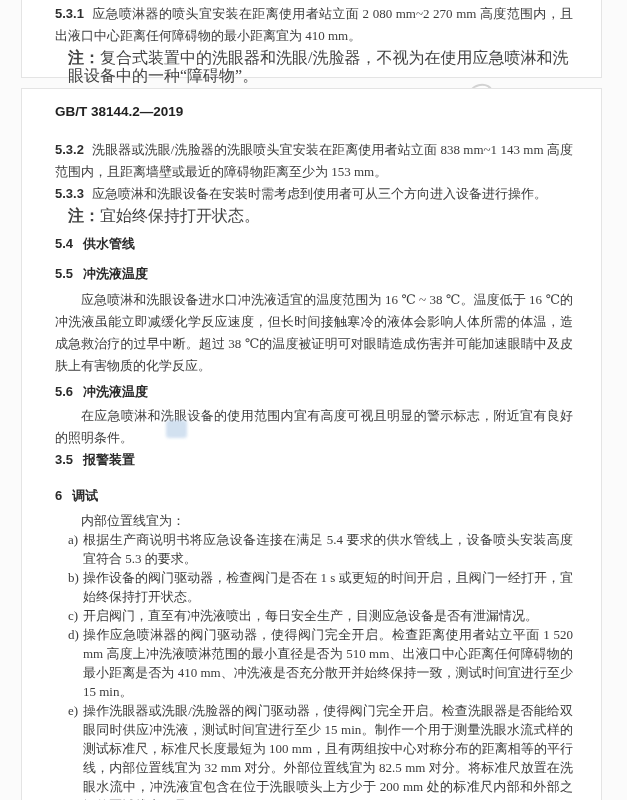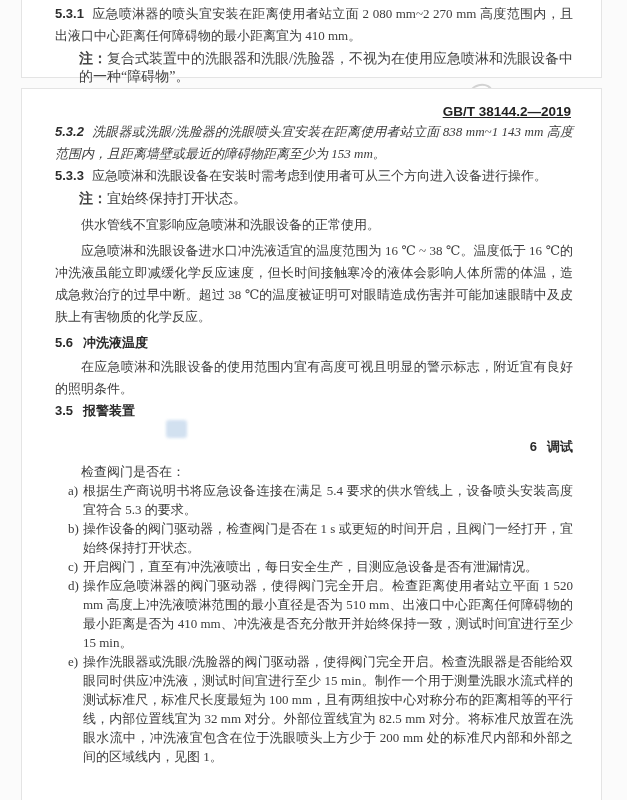--- a/index.html
+++ b/index.html
@@ -16,33 +16,33 @@
   #page1{top:-14px;height:92px;padding:16px 28px 0 33px;}
   #page2{top:88px;height:760px;padding:14px 28px 0 33px;}
   .body-par{
     font-size:13px;line-height:22px;text-align:justify;margin:0;
   }
   .clause-num{
     font-family:"Liberation Sans","DejaVu Sans",sans-serif;
     font-weight:bold;color:#2e2e2e;margin-right:8px;
   }
   .note-line{
-    font-size:14px;line-height:18px;margin:2px 0 0 24px;color:#434343;
+    font-size:16px;line-height:18px;margin:2px 0 0 13px;color:#434343;
   }
   .note-label{font-weight:bold;font-family:"Liberation Sans","DejaVu Sans",sans-serif;}
   .sec-heading{
     font-family:"Liberation Sans","DejaVu Sans",sans-serif;
     font-weight:bold;font-size:13px;line-height:22px;color:#2b2b2b;margin:0;
   }
   .sec-heading .t{margin-left:10px;}
   .indent-par{ text-indent:2em; }
   .doc-header{
     font-family:"Liberation Sans","DejaVu Sans",sans-serif;
     font-weight:bold;font-size:13.5px;line-height:18px;
-    text-align:right;color:#222222;margin:0 2px 0 0;text-decoration:underline;
+    text-align:left;color:#222222;margin:0 2px 0 0;
   }
   .page-num{
     font-size:11px;line-height:14px;margin:3px 0 0 1px;color:#4a4a4a;
   }
   .steps{margin:0;}
   .step{
     display:flex;font-size:13px;line-height:19px;text-align:justify;
   }
   .step .lbl{
     flex:0 0 28px;padding-left:13px;box-sizing:border-box;
@@ -63,22 +63,22 @@
   }
   .wm-text{
     font-family:"Liberation Sans","DejaVu Sans",sans-serif;
     font-size:15px;letter-spacing:1px;margin-left:5px;
     text-shadow:0 0 1px #e8e8e8;
   }
   .stamp{
     position:absolute;left:166px;top:420px;width:21px;height:18px;
     background:#c3d7ec;opacity:.75;border-radius:3px;filter:blur(1.5px);
   }
-  .mt18{font-style:italic;} .mt8{margin-top:8px;} .mt6{margin-top:6px;}
-  .mt4{margin-top:4px;} .mt2{margin-top:2px;} .mt14{margin-top:14px;text-align:right;}
+  .mt18{margin-top:18px;} .mt8{margin-top:8px;} .mt6{margin-top:6px;}
+  .mt4{margin-top:4px;} .mt2{margin-top:2px;} .mt14{margin-top:14px;}
   .intro-line{font-size:13px;line-height:19px;margin:4px 0 0 0;text-indent:2em;}
 </style>
 </head>
 <body>
 
 <div class="page-card" id="page1">
   <p class="body-par"><span class="clause-num">5.3.1</span><span>应急喷淋器的喷头宜安装在距离使用者站立面 2 080 mm~2 270 mm 高度范围内，且出液口中心距离任何障碍物的最小距离宜为 410 mm。</span></p>
   <p class="note-line"><span class="note-label">注：</span><span>复合式装置中的洗眼器和洗眼/洗脸器，不视为在使用应急喷淋和洗眼设备中的一种“障碍物”。</span></p>
   <p class="page-num">2</p>
 </div>
@@ -90,31 +90,32 @@
 
 <div class="page-card" id="page2">
   <p class="doc-header">GB/T 38144.2—2019</p>
 
   <p class="body-par mt18"><span class="clause-num">5.3.2</span><span>洗眼器或洗眼/洗脸器的洗眼喷头宜安装在距离使用者站立面 838 mm~1 143 mm 高度范围内，且距离墙壁或最近的障碍物距离至少为 153 mm。</span></p>
 
   <p class="body-par"><span class="clause-num">5.3.3</span><span>应急喷淋和洗眼设备在安装时需考虑到使用者可从三个方向进入设备进行操作。</span></p>
 
   <p class="note-line"><span class="note-label">注：</span><span>宜始终保持打开状态。</span></p>
 
-  <p class="body-par indent-par mt6">供水管线不宜影响应急喷淋和洗眼设备的正常使用。</p>
+  <p class="sec-heading mt8"><span>5.4</span><span class="t">供水管线</span></p>
 
+  <p class="sec-heading mt8"><span>5.5</span><span class="t">冲洗液温度</span></p>
   <p class="body-par indent-par mt4">应急喷淋和洗眼设备进水口冲洗液适宜的温度范围为 16 ℃ ~ 38 ℃。温度低于 16 ℃的冲洗液虽能立即减缓化学反应速度，但长时间接触寒冷的液体会影响人体所需的体温，造成急救治疗的过早中断。超过 38 ℃的温度被证明可对眼睛造成伤害并可能加速眼睛中及皮肤上有害物质的化学反应。</p>
 
   <p class="sec-heading mt4"><span>5.6</span><span class="t">冲洗液温度</span></p>
   <p class="body-par indent-par mt2">在应急喷淋和洗眼设备的使用范围内宜有高度可视且明显的警示标志，附近宜有良好的照明条件。</p>
 
   <p class="sec-heading"><span>3.5</span><span class="t">报警装置</span></p>
 
   <p class="sec-heading mt14"><span>6</span><span class="t">调试</span></p>
-  <p class="intro-line">检查阀门是否在：</p>
+  <p class="intro-line">内部位置线宜为：</p>
 
   <div class="steps">
     <div class="step">
       <span class="lbl">a)</span>
       <div class="txt">根据生产商说明书将应急设备连接在满足 5.4 要求的供水管线上，设备喷头安装高度宜符合 5.3 的要求。</div>
     </div>
     <div class="step">
       <span class="lbl">b)</span>
       <div class="txt">操作设备的阀门驱动器，检查阀门是否在 1 s 或更短的时间开启，且阀门一经打开，宜始终保持打开状态。</div>
     </div>

